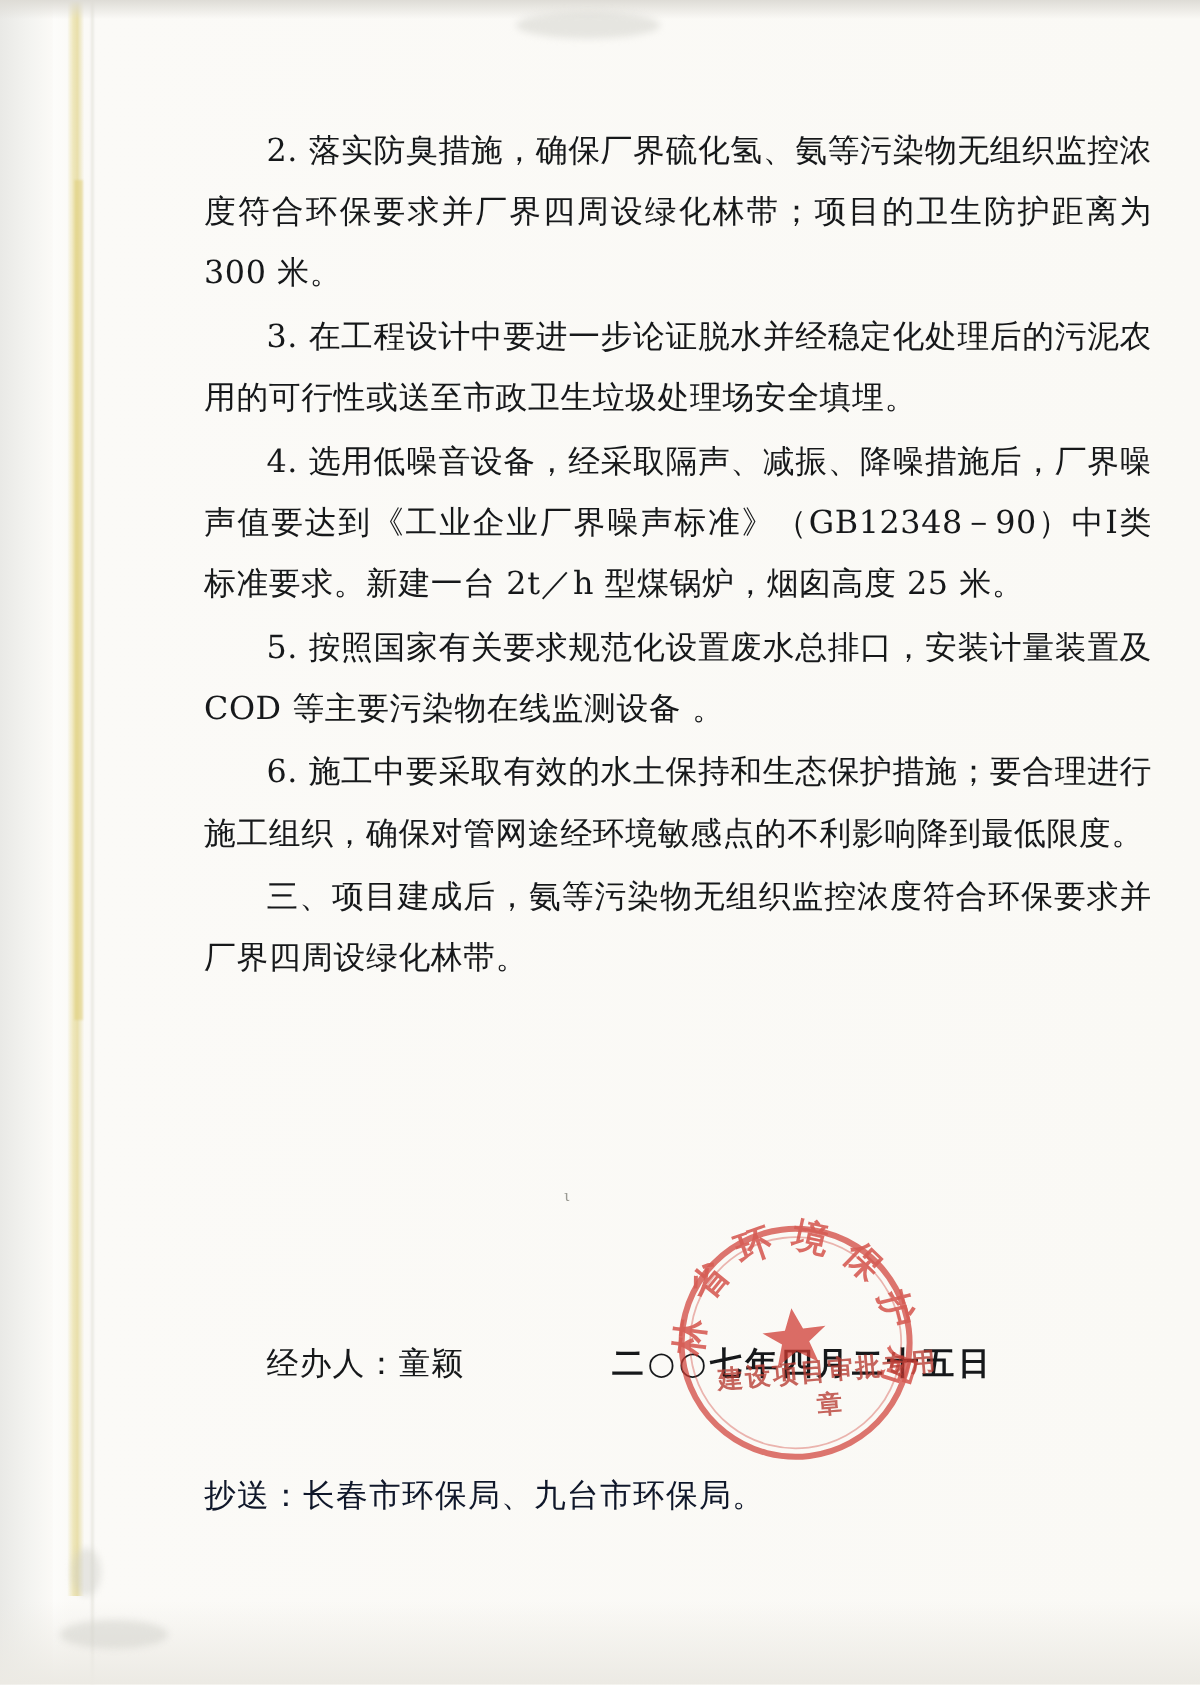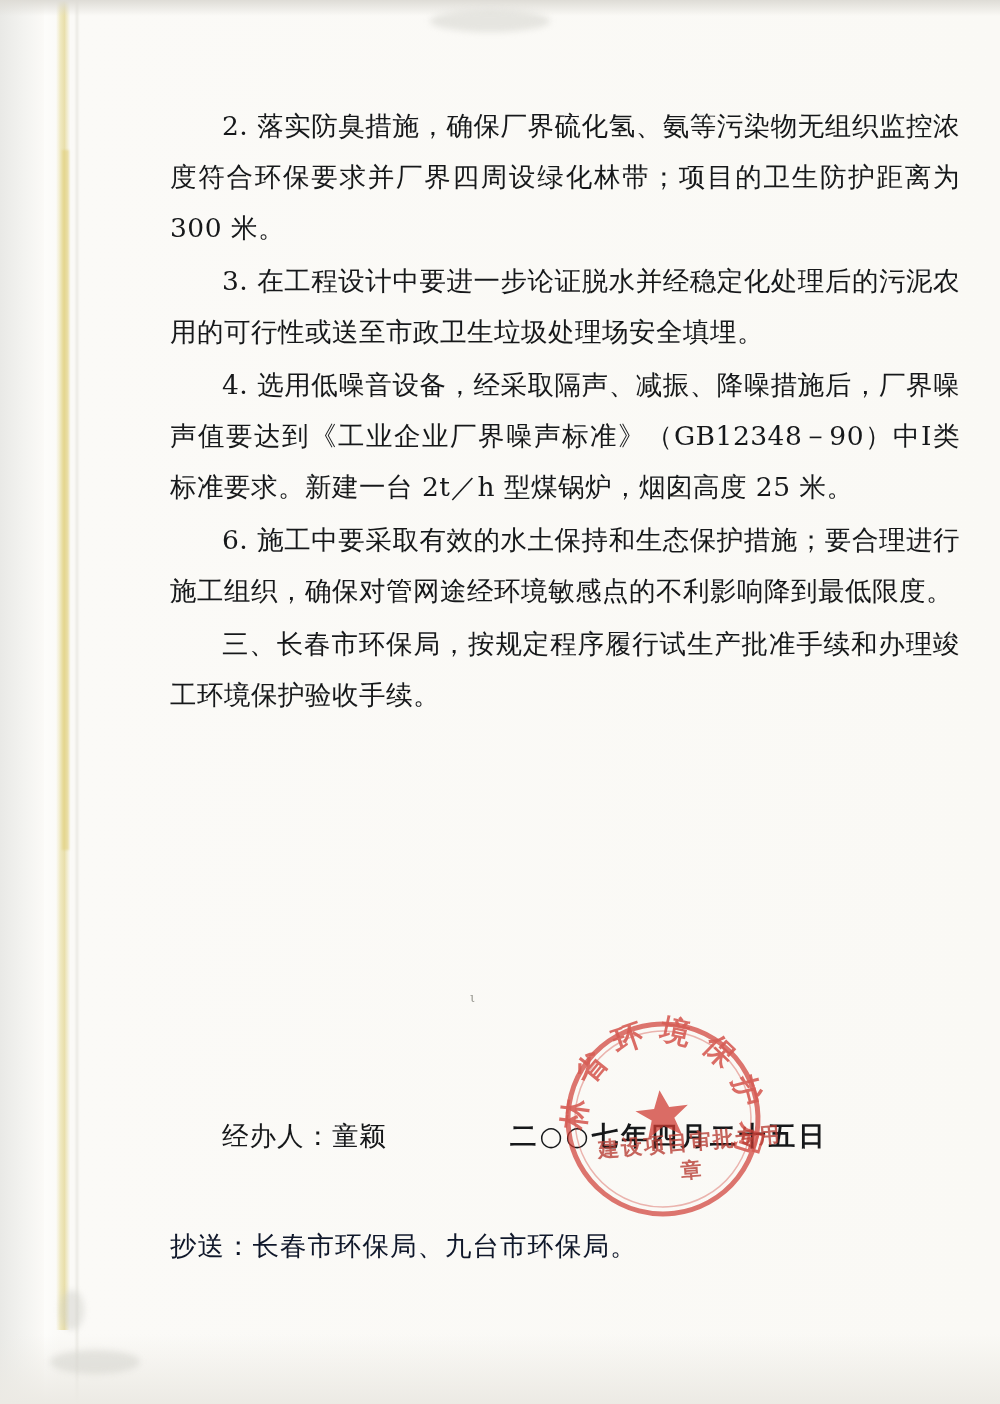--- a/index.html
+++ b/index.html
@@ -169,22 +169,23 @@
   <div class="edge-top-shadow"></div>
   <div class="edge-bottom-shadow"></div>
   <div class="smudge" style="left:430px;top:10px;width:120px;height:22px;"></div>
   <div class="smudge" style="left:50px;top:1350px;width:90px;height:24px;"></div>
   <div class="smudge" style="left:60px;top:1290px;width:24px;height:40px;"></div>
 
   <div id="content">
     <p class="para">2. 落实防臭措施，确保厂界硫化氢、氨等污染物无组织监控浓度符合环保要求并厂界四周设绿化林带；项目的卫生防护距离为 300 米。</p>
     <p class="para">3. 在工程设计中要进一步论证脱水并经稳定化处理后的污泥农用的可行性或送至市政卫生垃圾处理场安全填埋。</p>
     <p class="para">4. 选用低噪音设备，经采取隔声、减振、降噪措施后，厂界噪声值要达到《工业企业厂界噪声标准》（GB12348－90）中Ⅰ类标准要求。新建一台 2t／h 型煤锅炉，烟囱高度 25 米。</p>
+    <p class="para">5. 按照国家有关要求规范化设置废水总排口，安装计量装置及 COD 等主要污染物在线监测设备 。</p>
     <p class="para">6. 施工中要采取有效的水土保持和生态保护措施；要合理进行施工组织，确保对管网途经环境敏感点的不利影响降到最低限度。</p>
-    <p class="para">三、长春市环保局，按规定程序履行试生产批准手续和办理竣工环境保护验收手续。</p>
+    <p class="para">三、项目建成后，氨等污染物无组织监控浓度符合环保要求并厂界四周设绿化林带。</p>
   </div>
 
   <div class="tiny-mark">ι</div>
 
   <div class="sig-row">
     <span class="sig-handler">经办人：童颖</span>
     <span class="sig-date">二○○七年四月二十五日</span>
   </div>
 
   <div class="seal">

